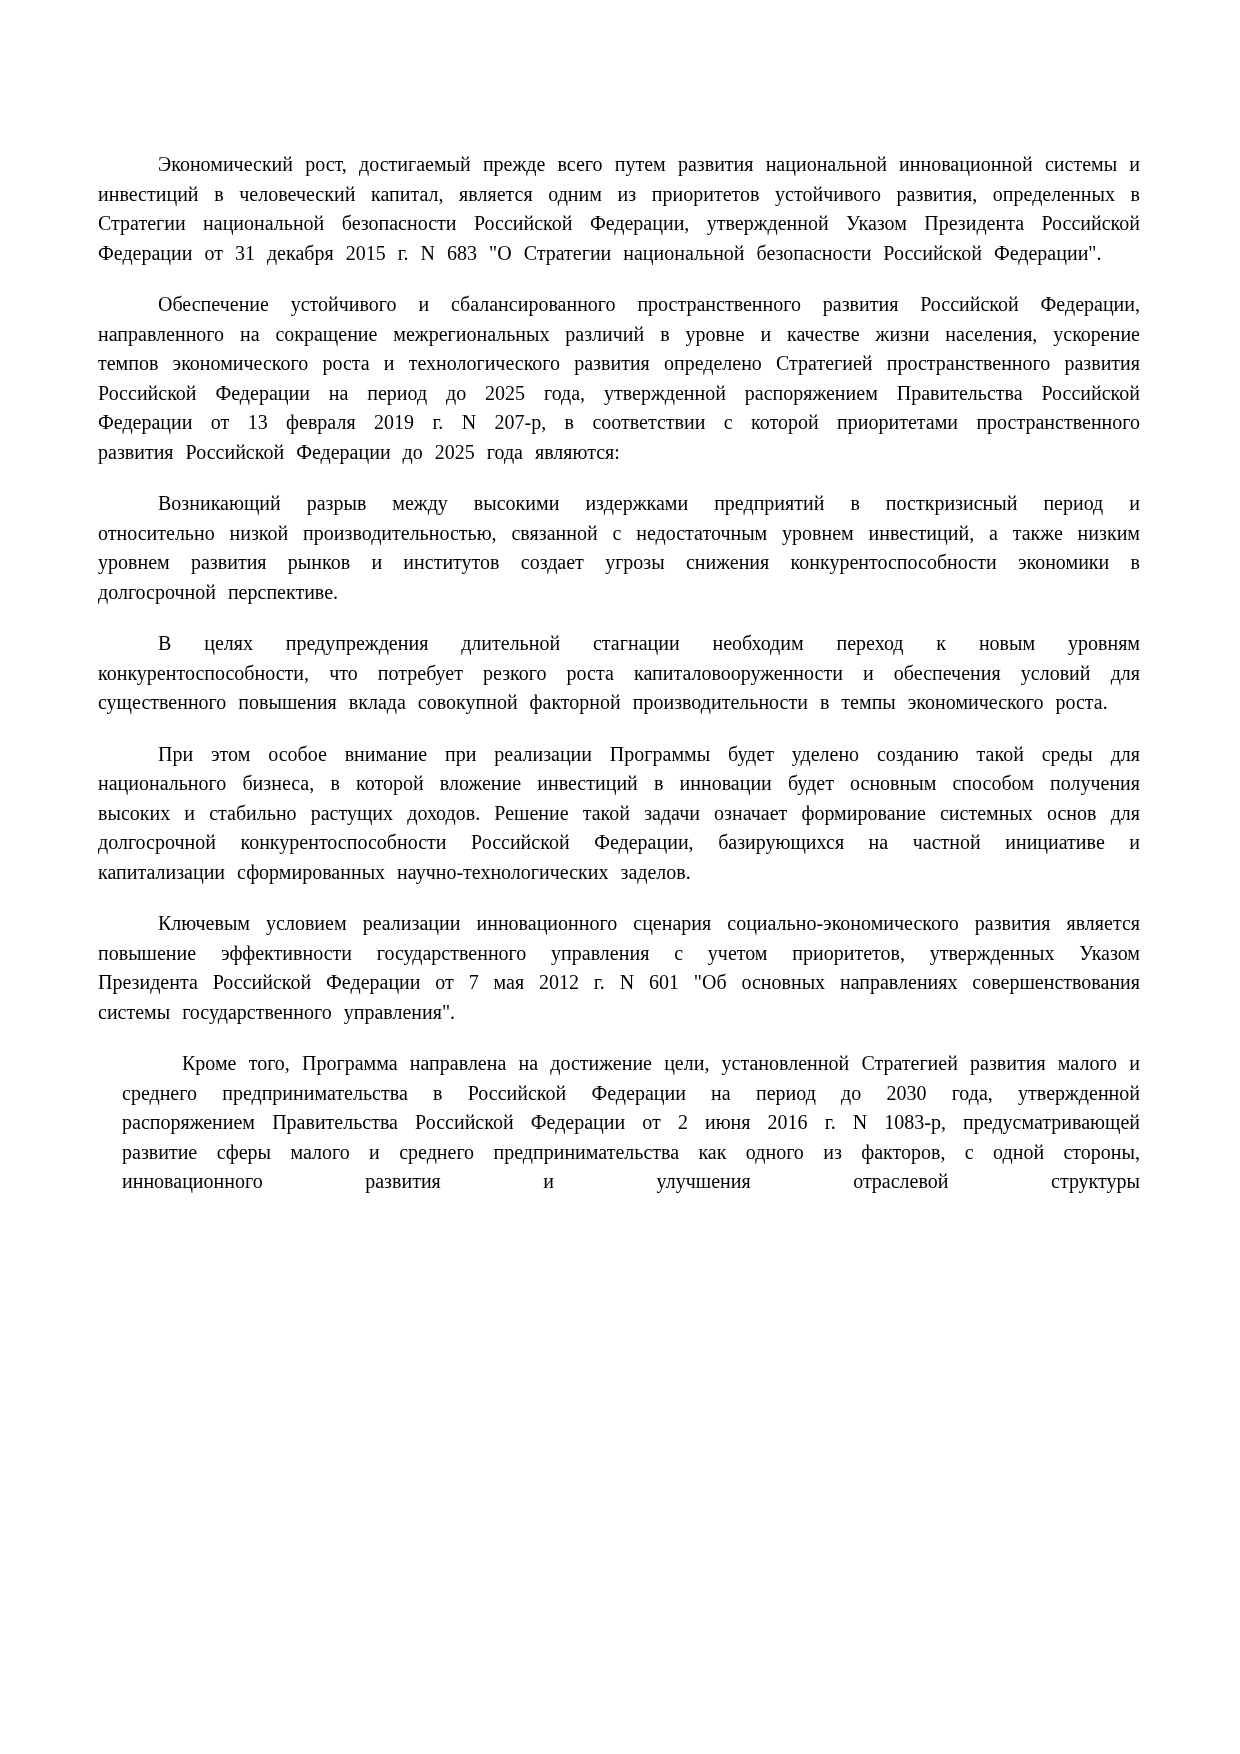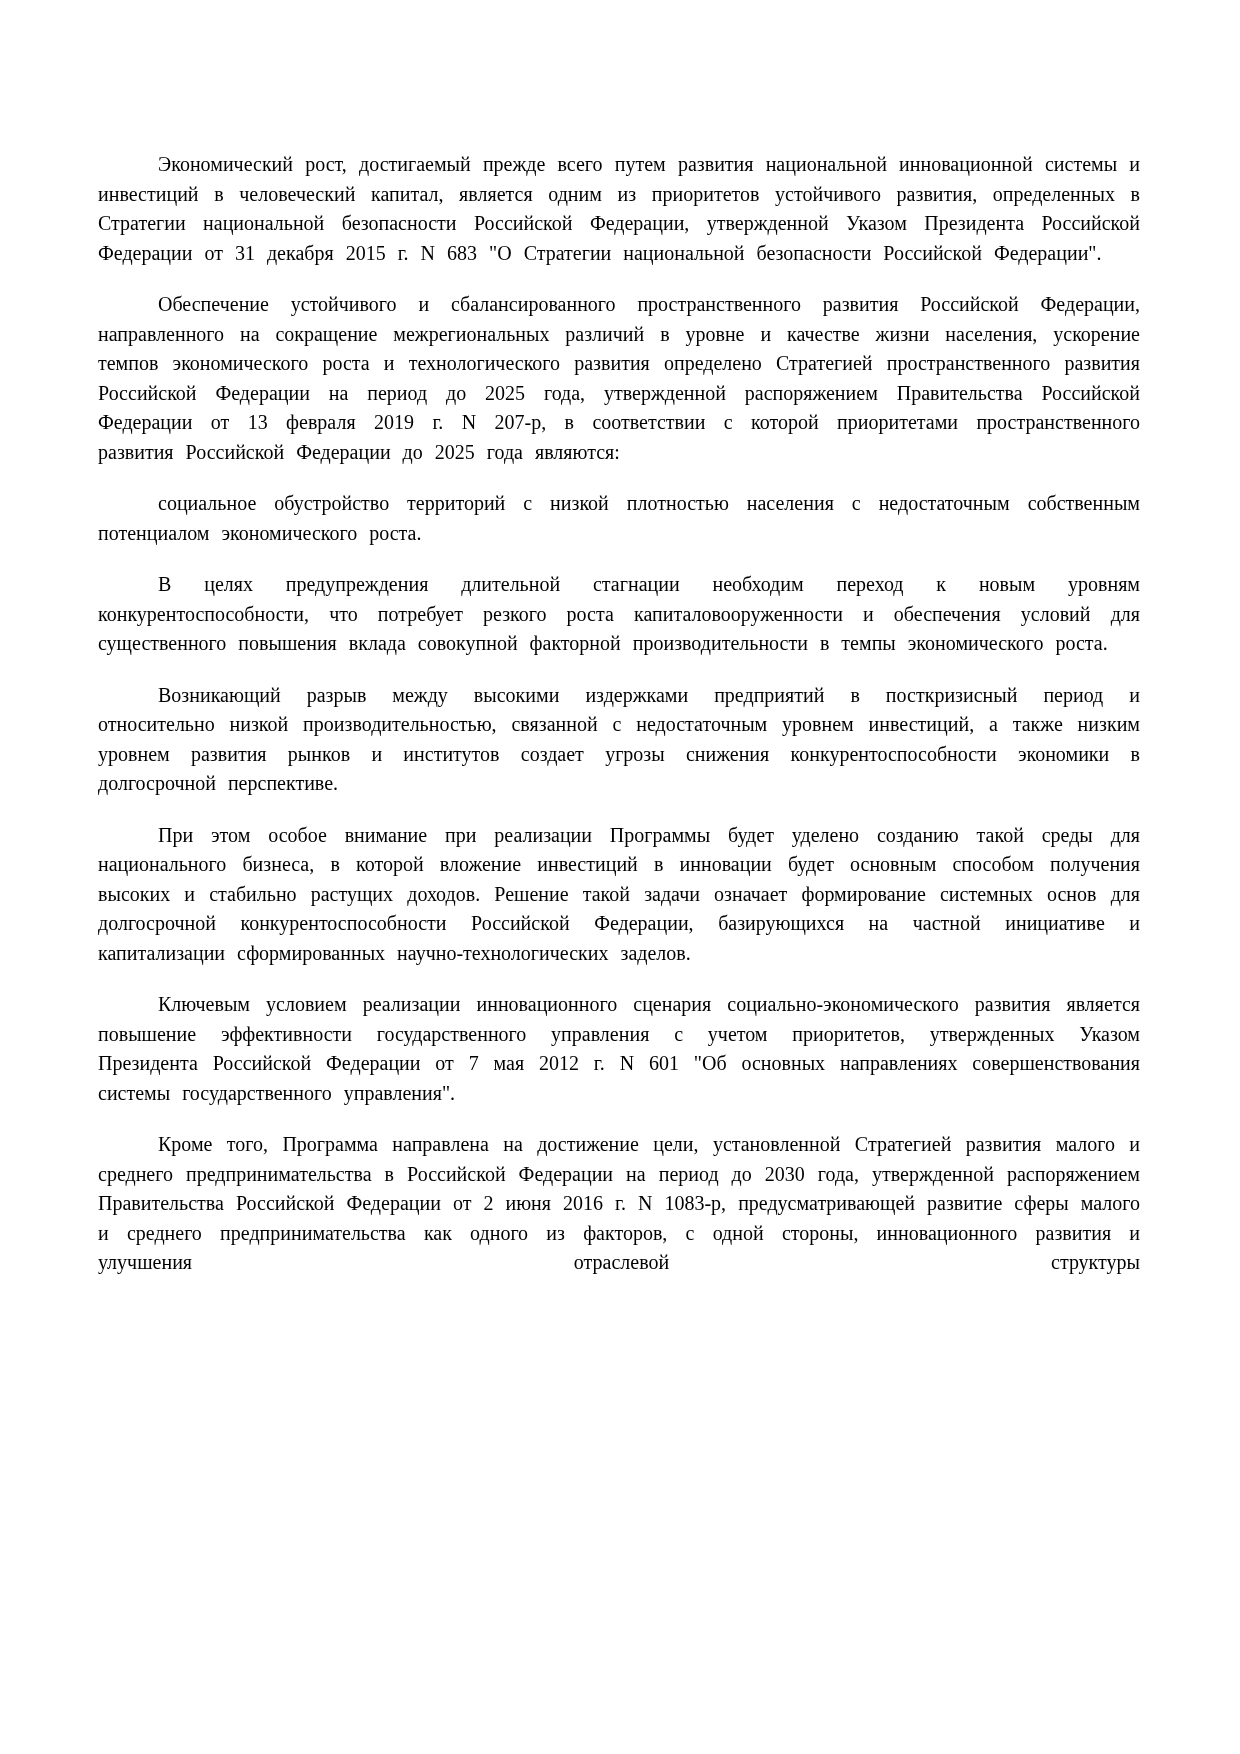--- a/index.html
+++ b/index.html
@@ -22,27 +22,27 @@
   }
   .page p {
     margin: 0 0 22px 0;
     text-align: justify;
     text-indent: 60px;
     word-spacing: 7px;
   }
   
   .page p.continued {
     text-align-last: justify;
+    margin-left: 24px;
   }
 </style>
 </head>
 <body>
 
 <div class="page">
   <p>Экономический рост, достигаемый прежде всего путем развития национальной инновационной системы и инвестиций в человеческий капитал, является одним из приоритетов устойчивого развития, определенных в Стратегии национальной безопасности Российской Федерации, утвержденной Указом Президента Российской Федерации от 31 декабря 2015 г. N 683 "О Стратегии национальной безопасности Российской Федерации".</p>
   <p>Обеспечение устойчивого и сбалансированного пространственного развития Российской Федерации, направленного на сокращение межрегиональных различий в уровне и качестве жизни населения, ускорение темпов экономического роста и технологического развития определено Стратегией пространственного развития Российской Федерации на период до 2025 года, утвержденной распоряжением Правительства Российской Федерации от 13 февраля 2019 г. N 207-р, в соответствии с которой приоритетами пространственного развития Российской Федерации до 2025 года являются:</p>
-  <p>социальное обустройство территорий с низкой плотностью населения с недостаточным собственным потенциалом экономического роста.</p>
+  <p>Возникающий разрыв между высокими издержками предприятий в посткризисный период и относительно низкой производительностью, связанной с недостаточным уровнем инвестиций, а также низким уровнем развития рынков и институтов создает угрозы снижения конкурентоспособности экономики в долгосрочной перспективе.</p>
   <p>В целях предупреждения длительной стагнации необходим переход к новым уровням конкурентоспособности, что потребует резкого роста капиталовооруженности и обеспечения условий для существенного повышения вклада совокупной факторной производительности в темпы экономического роста.</p>
-  <p>Возникающий разрыв между высокими издержками предприятий в посткризисный период и относительно низкой производительностью, связанной с недостаточным уровнем инвестиций, а также низким уровнем развития рынков и институтов создает угрозы снижения конкурентоспособности экономики в долгосрочной перспективе.</p>
   <p>При этом особое внимание при реализации Программы будет уделено созданию такой среды для национального бизнеса, в которой вложение инвестиций в инновации будет основным способом получения высоких и стабильно растущих доходов. Решение такой задачи означает формирование системных основ для долгосрочной конкурентоспособности Российской Федерации, базирующихся на частной инициативе и капитализации сформированных научно-технологических заделов.</p>
   <p>Ключевым условием реализации инновационного сценария социально-экономического развития является повышение эффективности государственного управления с учетом приоритетов, утвержденных Указом Президента Российской Федерации от 7 мая 2012 г. N 601 "Об основных направлениях совершенствования системы государственного управления".</p>
   <p class="continued">Кроме того, Программа направлена на достижение цели, установленной Стратегией развития малого и среднего предпринимательства в Российской Федерации на период до 2030 года, утвержденной распоряжением Правительства Российской Федерации от 2 июня 2016 г. N 1083-р, предусматривающей развитие сферы малого и среднего предпринимательства как одного из факторов, с одной стороны, инновационного развития и улучшения отраслевой структуры</p>
 </div>
 
 </body></html>

